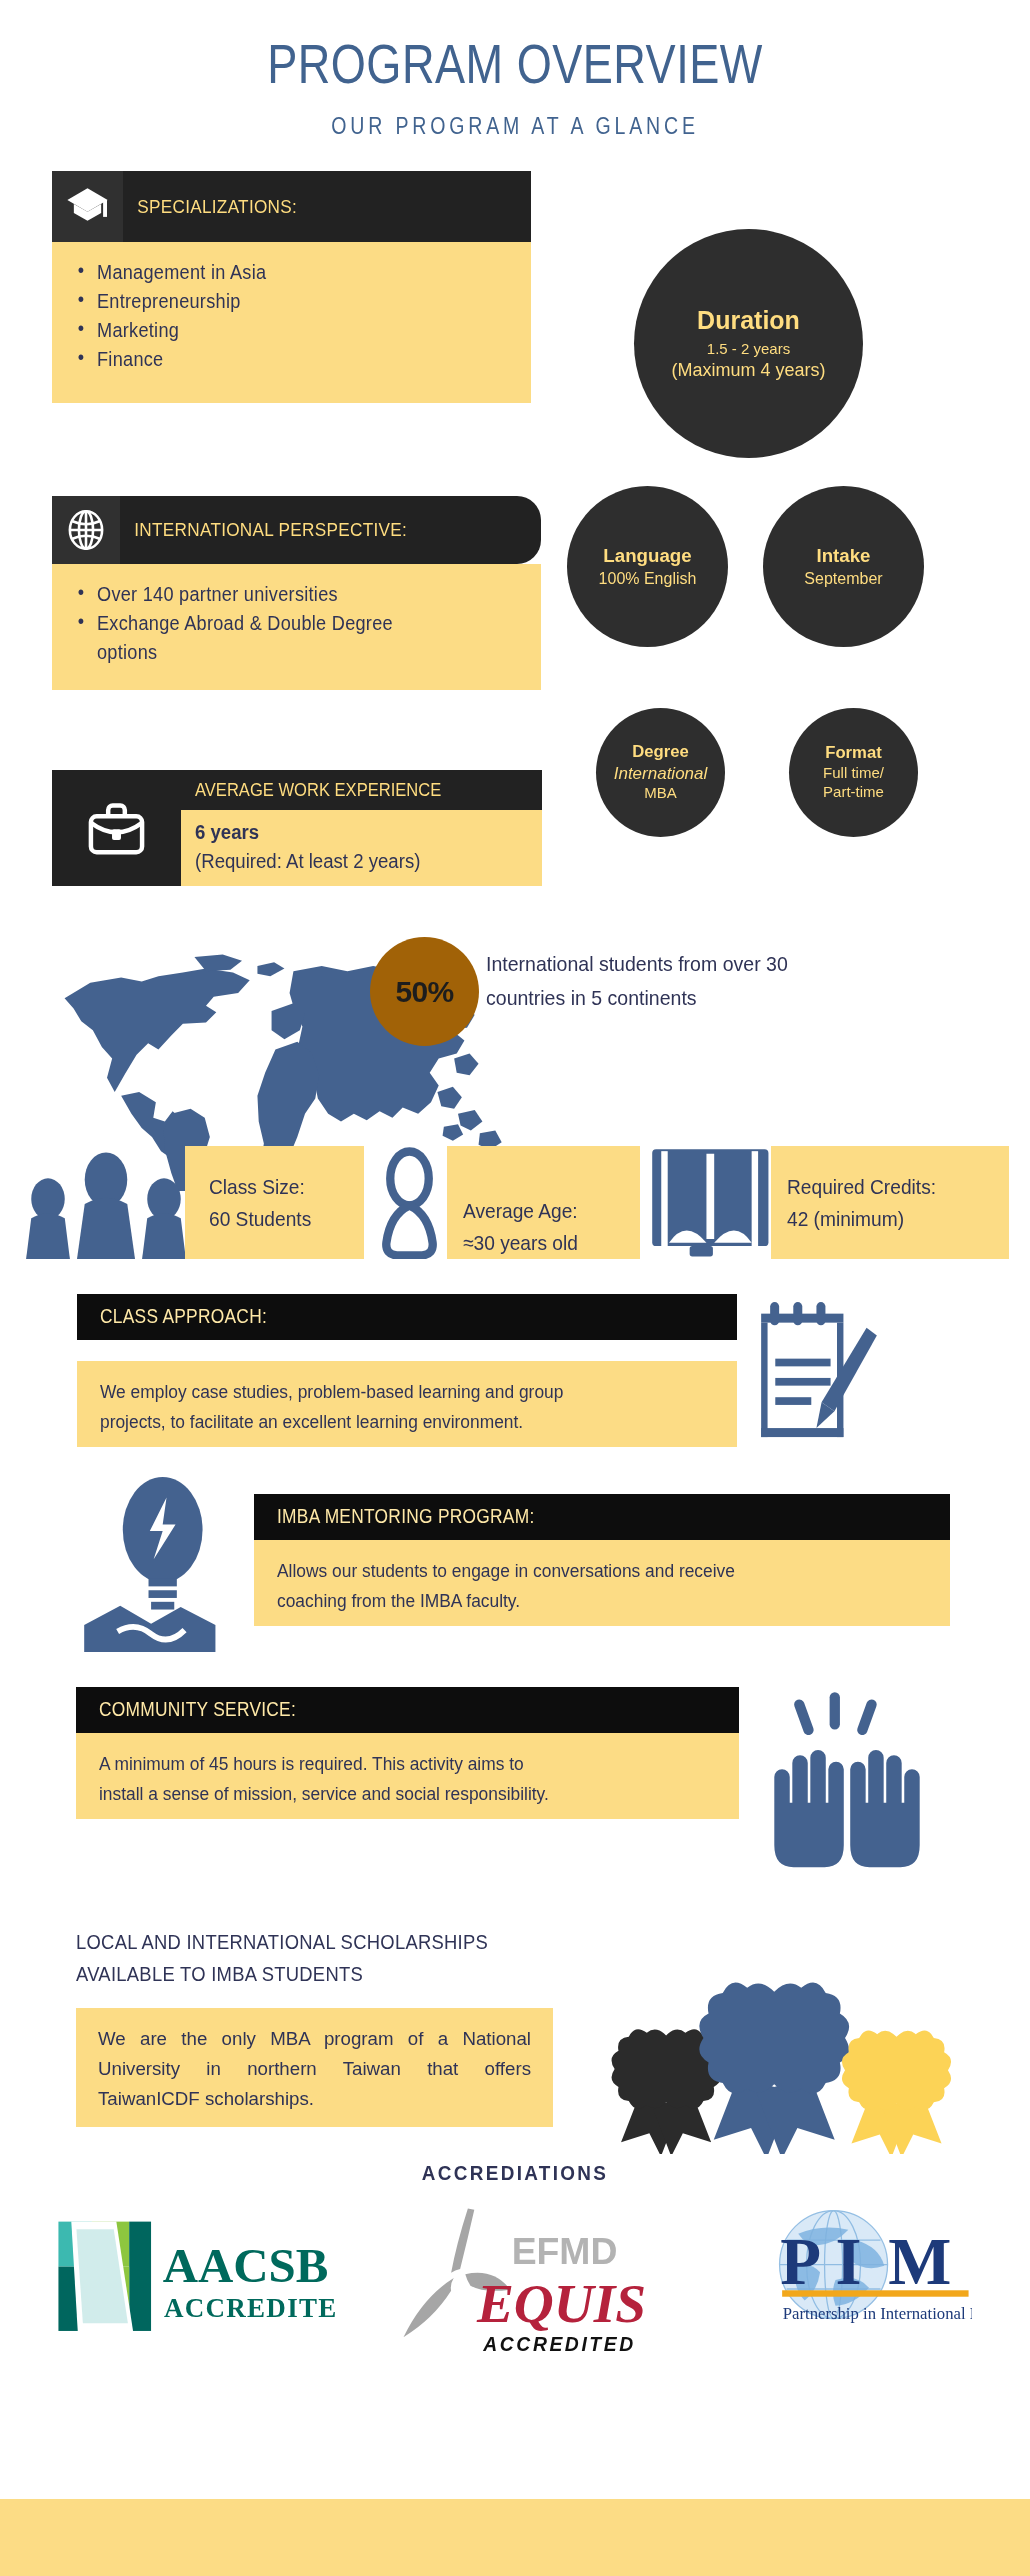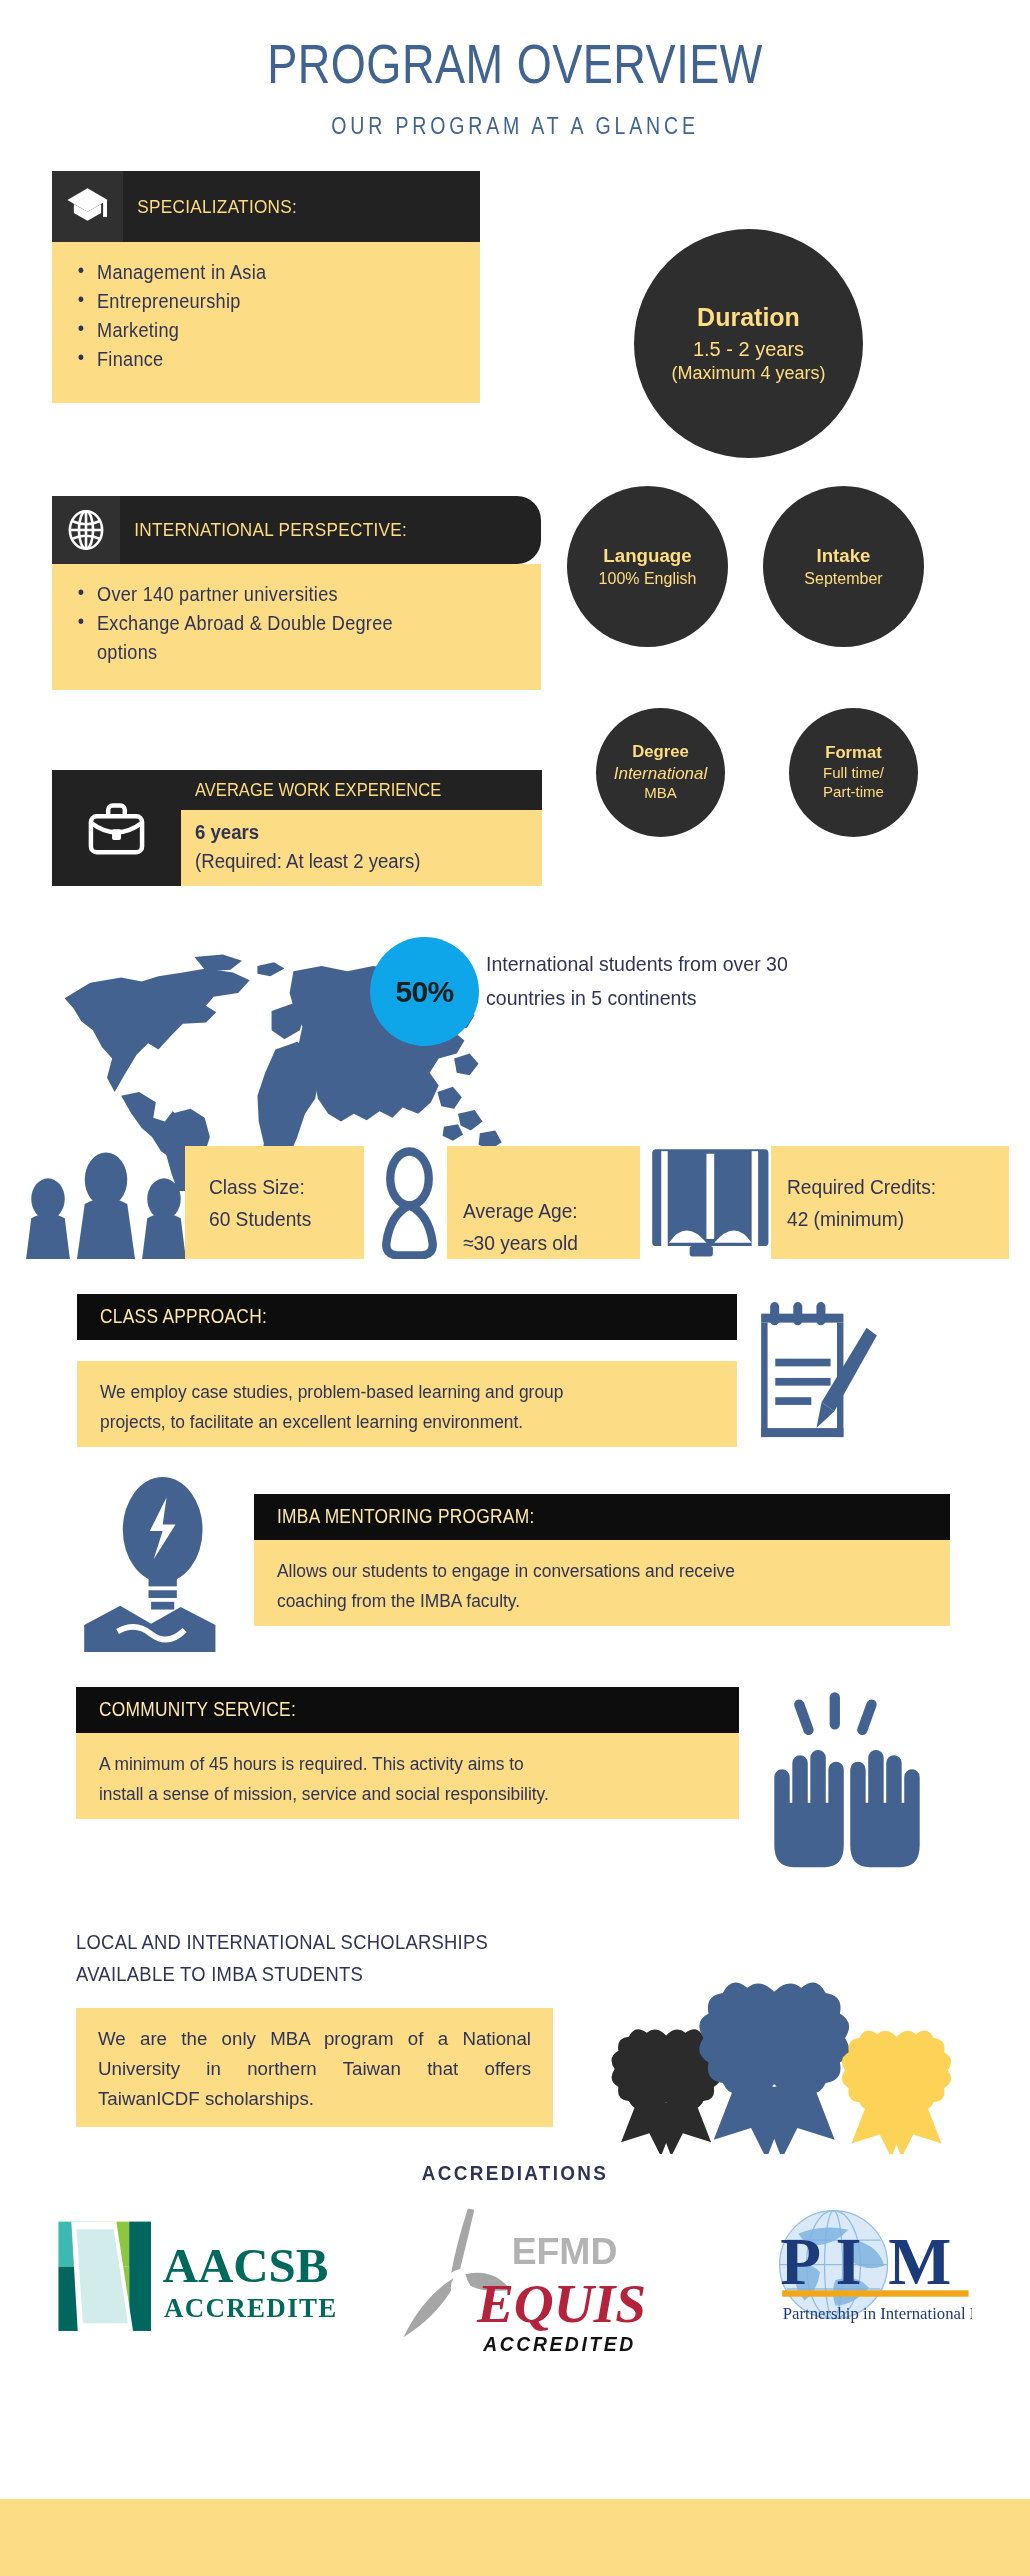--- a/index.html
+++ b/index.html
@@ -55,21 +55,21 @@
     text-align:center; line-height:1.25;
   }
   .circ .t1{font-weight:bold;}
   .circ .t2,.circ .t3{font-weight:normal;}
 
   
   .map-wrap{position:absolute; left:45px; top:921px; width:502px; height:270px;}
   .map-wrap svg{width:100%;height:100%;}
   .pct-circle{
     position:absolute; left:370px; top:937px; width:109px; height:109px;
-    border-radius:50%; background:#0ea5e9; display:flex; align-items:center; justify-content:center;
+    border-radius:50%; background:#a16207; display:flex; align-items:center; justify-content:center;
     color:#1d1d1d; font-size:30px; font-weight:bold; letter-spacing:-0.6px;
   }
   .map-text{
     position:absolute; left:486px; top:947px; width:502px;
     font-size:21px; line-height:1.6; color:#2f3356;
     transform:scaleX(.93); transform-origin:0 50%;
   }
 
   
   .stat-row{position:absolute; left:19.3px; top:1146px; width:1005px; height:113px;}
@@ -122,21 +122,21 @@
   .aacsb-txt{font-family:"Liberation Serif",serif; fill:#00695c;}
 </style>
 </head>
 <body>
 
 <div class="page">
 
   <div class="title">PROGRAM OVERVIEW</div>
   <div class="subtitle">OUR PROGRAM AT A GLANCE</div>
 
-  <div class="card" style="left:52px; top:171px; width:428px;">
+  <div class="card" style="left:52px; top:171px; width:479px;">
     <div class="hdr" style="height:71px;">
       <div class="ico" style="width:71px;height:71px;">
         <svg width="43" height="39" viewBox="0 0 66 60" aria-hidden="true">
           <polygon points="33,2 64,20 33,38 2,20" fill="#ffffff"></polygon>
           <path d="M12 26 L33 38 L54 26 L54 40 L33 52 L12 40 Z" fill="#ffffff"></path>
           <rect x="57" y="20" width="6" height="26" fill="#ffffff"></rect>
         </svg>
       </div>
       <div class="htxt">SPECIALIZATIONS:</div>
     </div>
@@ -189,21 +189,21 @@
       <span style="transform:scaleX(.92);transform-origin:0 50%;white-space:nowrap;">AVERAGE WORK EXPERIENCE</span>
     </div>
     <div style="position:absolute;left:129px;top:40px;width:361px;height:76px;background:#fcdc85;padding:7.7px 0 0 14px;box-sizing:border-box;">
       <div style="font-size:20px;font-weight:bold;line-height:1.45;transform:scaleX(.93);transform-origin:0 50%;">6 years</div>
       <div style="font-size:20px;line-height:1.45;transform:scaleX(.93);transform-origin:0 50%;">(Required: At least 2 years)</div>
     </div>
   </div>
 
   <div class="circ" style="left:634px; top:229px; width:229px; height:229px;">
     <div class="t1" style="font-size:25px;">Duration</div>
-    <div class="t2" style="font-size:20px;margin-top:3.9px;">1.5 - 2 years</div>
+    <div class="t2" style="font-size:15px;margin-top:3.9px;">1.5 - 2 years</div>
     <div class="t3" style="font-size:18px;">(Maximum 4 years)</div>
   </div>
 
   <div class="circ" style="left:567px; top:486px; width:161px; height:161px;">
     <div class="t1" style="font-size:18.7px;">Language</div>
     <div class="t2" style="font-size:16px;margin-top:1.9px;">100% English</div>
   </div>
 
   <div class="circ" style="left:763px; top:486px; width:161px; height:161px;">
     <div class="t1" style="font-size:18.7px;">Intake</div>

